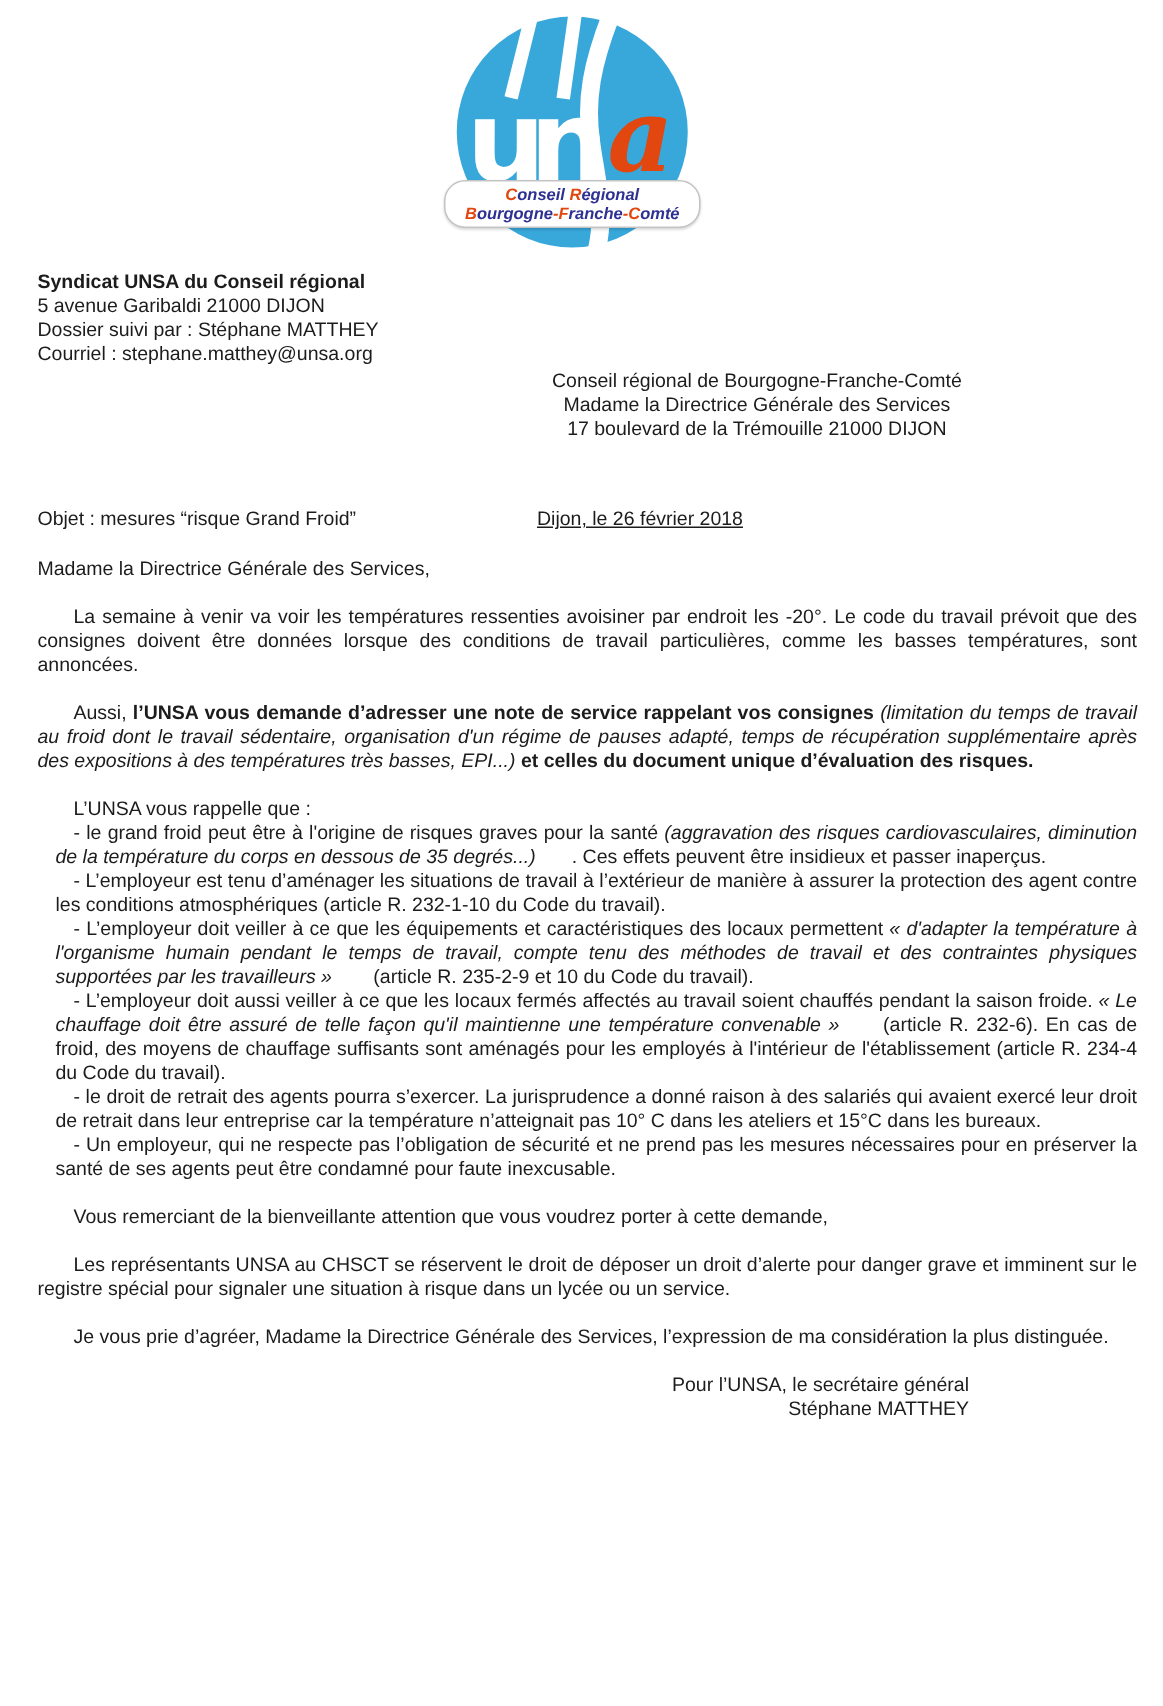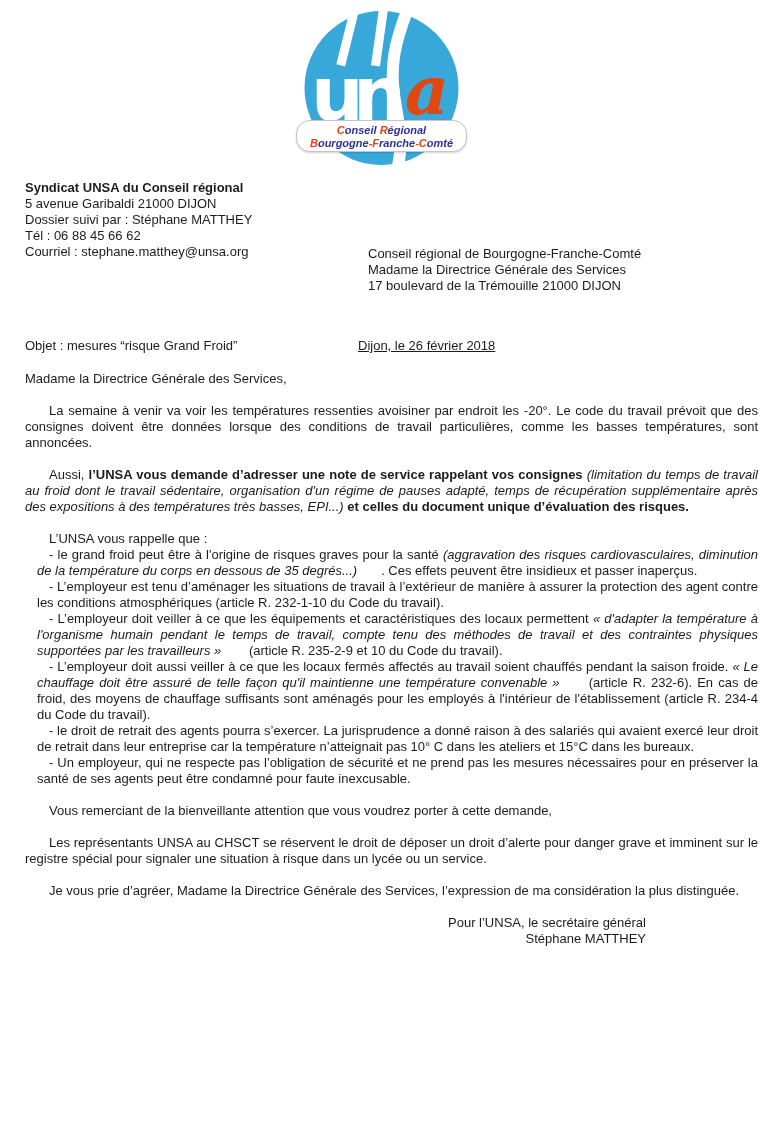--- a/index.html
+++ b/index.html
@@ -15,21 +15,21 @@
     position:absolute;left:-7px;right:-7px;top:112px;
     background:#fff;border:1px solid #c4c4c4;border-radius:14px;
     padding:3px 2px 2px;text-align:center;
     font-weight:bold;font-style:italic;font-size:11px;line-height:12.5px;
     box-shadow:0 1px 2px rgba(0,0,0,.18);white-space:nowrap;
   }
   .s-red{color:var(--accent,#E1470F);}
   .s-navy{color:var(--navy,#2E3192);}
   
   .sender{position:absolute;left:25px;top:180px;}
-  .recipient{position:absolute;left:368px;top:246px;}
+  .recipient{position:absolute;left:368px;top:246px;text-align:center;}
   .addr-line{display:block;}
   .bold{font-weight:bold;}
   
   .content{position:absolute;left:25px;top:338px;width:733px;}
   .subject-row{position:relative;height:16px;}
   .dateline{position:absolute;left:333px;top:0;text-decoration:underline;}
   .salutation{margin-top:17px;}
   .para{margin:16px 0 0;text-align:justify;}
   .bullet{margin:0;text-align:justify;padding-left:12px;text-indent:-12px;}
   .s-n{font-weight:normal;font-style:normal;margin-left:24px;}
@@ -55,21 +55,20 @@
     <div class="logo-band">
       <div class="band-line"><span class="s-red">C</span><span class="s-navy">onseil </span><span class="s-red">R</span><span class="s-navy">égional</span></div>
       <div class="band-line"><span class="s-red">B</span><span class="s-navy">ourgogne</span><span class="s-red">-</span><span class="s-red">F</span><span class="s-navy">ranche</span><span class="s-red">-</span><span class="s-red">C</span><span class="s-navy">omté</span></div>
     </div>
   </div>
 
   <div class="sender">
     <span class="addr-line bold">Syndicat UNSA du Conseil régional</span>
     <span class="addr-line">5 avenue Garibaldi 21000 DIJON</span>
     <span class="addr-line">Dossier suivi par : Stéphane MATTHEY</span>
-    <span class="addr-line">Tél : 06 88 45 66 62</span>
     <span class="addr-line">Courriel : stephane.matthey@unsa.org</span>
   </div>
 
   <div class="recipient">
     <span class="addr-line">Conseil régional de Bourgogne-Franche-Comté</span>
     <span class="addr-line">Madame la Directrice Générale des Services</span>
     <span class="addr-line">17 boulevard de la Trémouille 21000 DIJON</span>
   </div>
 
   <div class="content">

